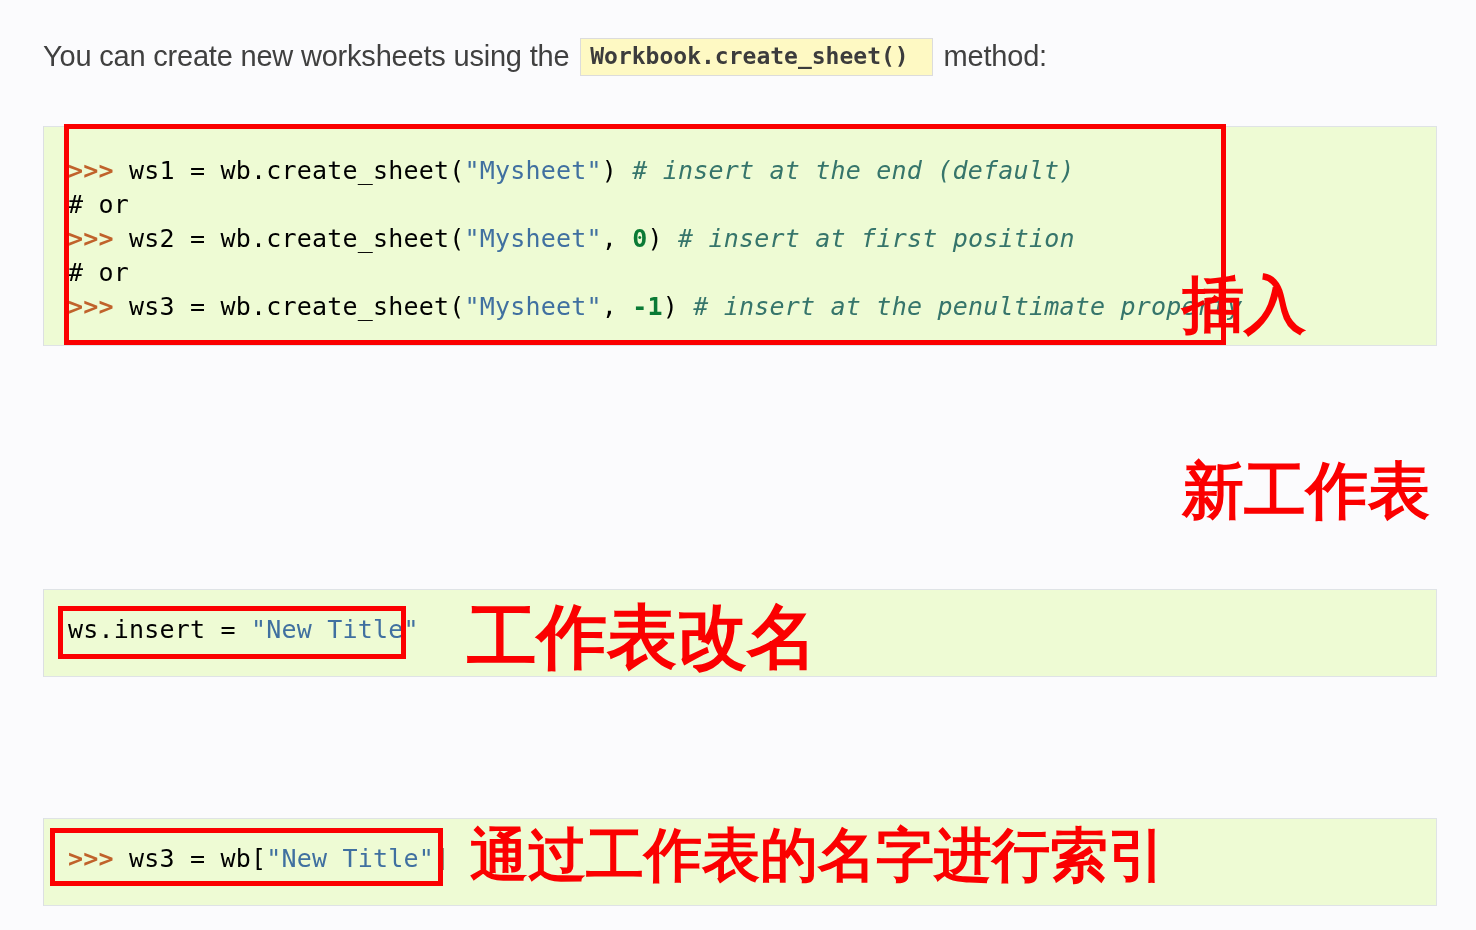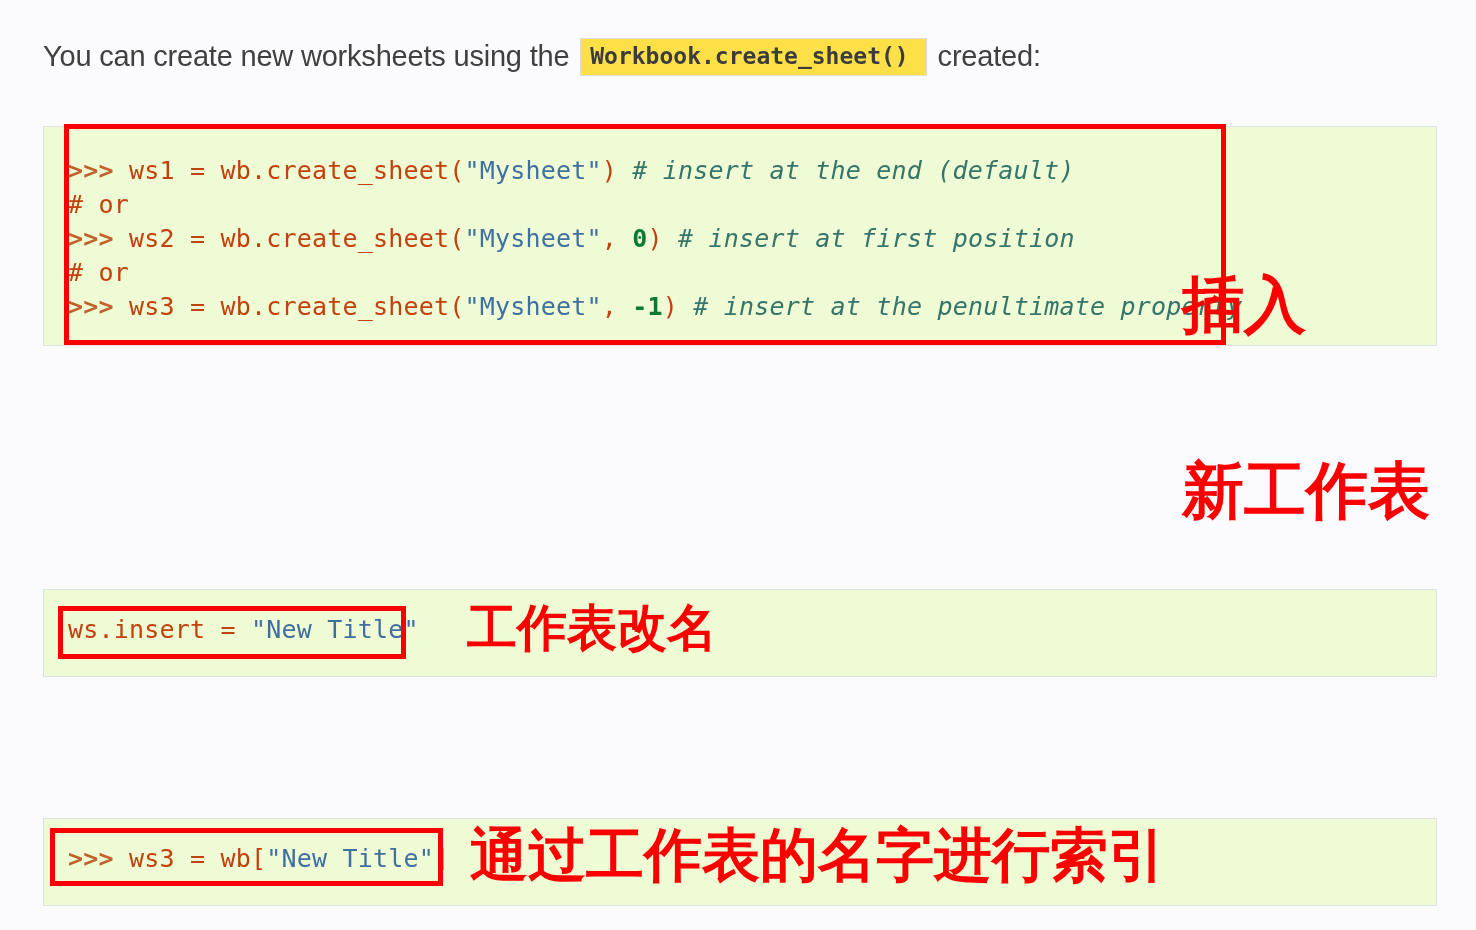--- a/index.html
+++ b/index.html
@@ -35,23 +35,23 @@
   .prose.wrap { white-space: normal; }
 
   
   .inline-code {
     display: inline-block;
     font-family: "DejaVu Sans Mono", monospace;
     font-weight: bold;
     font-size: 23px;
     line-height: 1;
     color: #3c3c3c;
-    background: #fde047;
+    background: #fef9c3;
     border: 1px solid #dcdcdc;
-    padding: 6px 17px 7px 9px;
+    padding: 6px 23px 7px 9px;
     vertical-align: 2px;
     margin: 0 3px;
     letter-spacing: 0px;
   }
 
   
   .codeblock {
     position: absolute;
     background: #eefbd4;
     border: 1px solid #dfe3e6;
@@ -64,21 +64,21 @@
     font-size: 25px;
     line-height: 34px;
     color: #2b2b2b;
     white-space: pre;
     letter-spacing: 0.2px;
   }
   .tok-prompt { color: #c0622b; font-weight: bold; }
   .tok-str    { color: #4070a0; }
   .tok-com    { color: #36756b; font-style: italic; margin-top: 9px; }
   .tok-num    { color: #0a7a35; font-weight: bold; }
-  .tok-plain  { color: #c2410c; }
+  .tok-plain  { color: #000000; }
 
   
   .redbox {
     position: absolute;
     border: 5px solid #fb0000;
     background: transparent;
     pointer-events: none;
   }
 
   
@@ -89,32 +89,32 @@
     font-weight: bold;
     white-space: pre;
     line-height: 1.0;
     letter-spacing: 0px;
   }
   #note-insert-sheet {
     font-size: 62px;
     line-height: 62px;
     text-align: left;
   }
-  #note-rename-sheet { font-size: 50px; }
+  #note-rename-sheet { font-size: 70px; font-family: Liberation Serif, serif; }
   #note-index-by-name { font-size: 58px; }
 </style>
 </head>
 <body>
 
 <div class="page">
 
   <div class="prose" id="para-1" style="left:43px; top:32px;">
     <span>You can create new worksheets using the</span>
     <span class="inline-code">Workbook.create_sheet()</span>
-    <span>created:</span>
+    <span>method:</span>
   </div>
 
   <div class="codeblock" id="codeblock-1" style="left:43px; top:126px; width:1394px; height:220px;">
 
     <div class="code" style="left:24px; top:27px;"><span class="tok-prompt">&gt;&gt;&gt; </span><span class="tok-plain">ws1 = wb.create_sheet(</span><span class="tok-str">"Mysheet"</span><span class="tok-plain">) </span><span class="tok-com"># insert at the end (default)</span>
 <span class="tok-plain"># or</span>
 <span class="tok-prompt">&gt;&gt;&gt; </span><span class="tok-plain">ws2 = wb.create_sheet(</span><span class="tok-str">"Mysheet"</span><span class="tok-plain">, </span><span class="tok-num">0</span><span class="tok-plain">) </span><span class="tok-com"># insert at first position</span>
 <span class="tok-plain"># or</span>
 <span class="tok-prompt">&gt;&gt;&gt; </span><span class="tok-plain">ws3 = wb.create_sheet(</span><span class="tok-str">"Mysheet"</span><span class="tok-plain">, </span><span class="tok-num">-1</span><span class="tok-plain">) </span><span class="tok-com"># insert at the penultimate property</span></div>
   </div>

